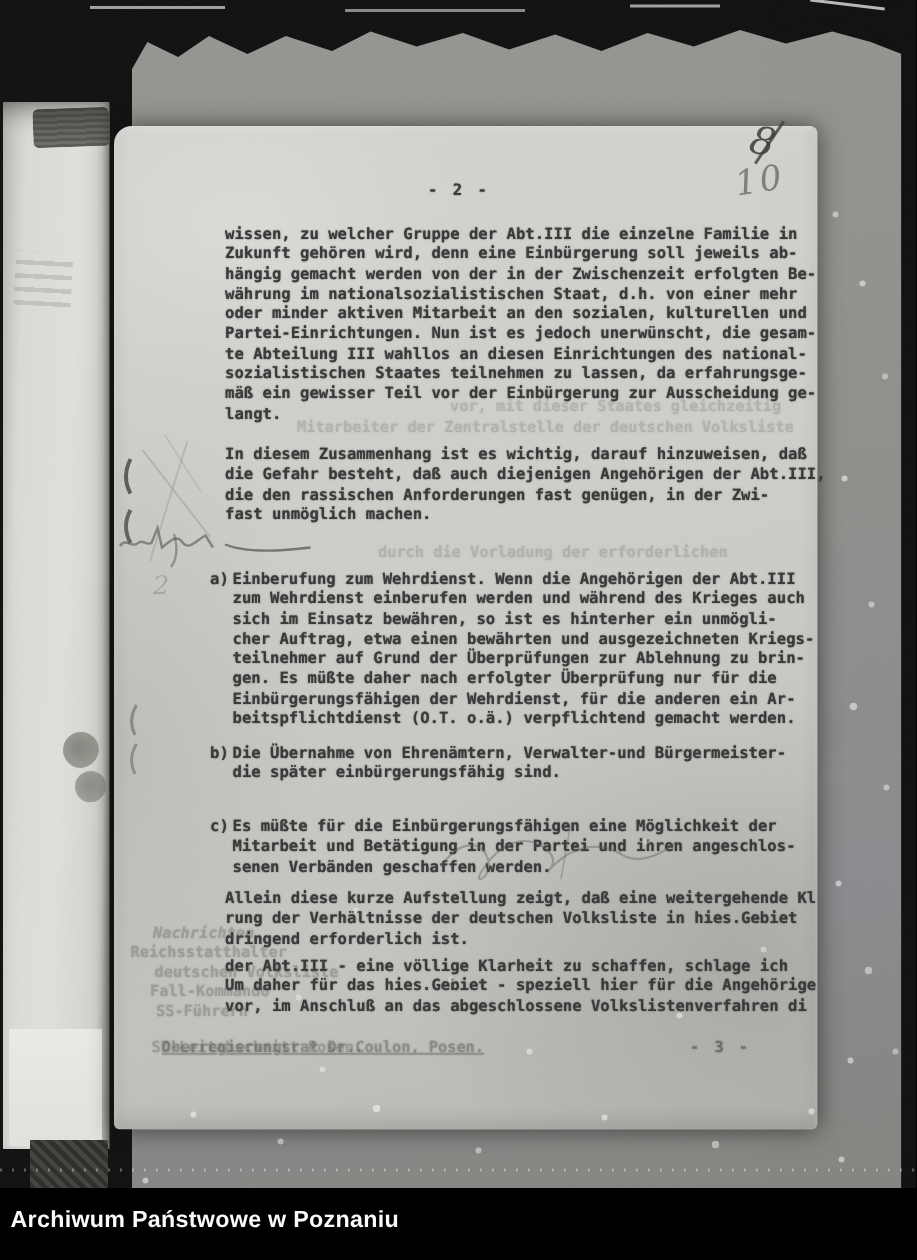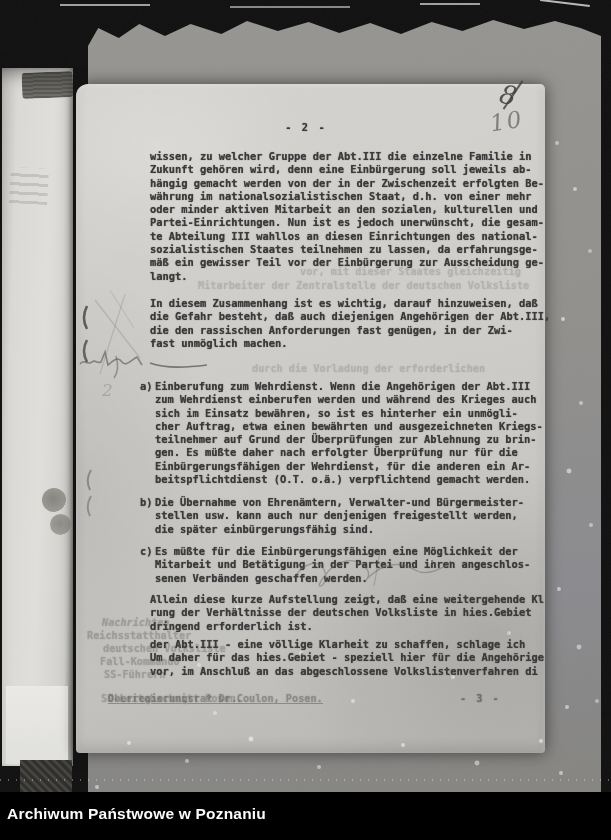--- a/index.html
+++ b/index.html
@@ -111,21 +111,21 @@
 
     <div class="abs" style="left:0;top:0;width:100%;">
 
         <div class="abs tw item" style="top: 296px;">
           <span class="marker">a)</span>
           <div class="ilines"><div>Einberufung zum Wehrdienst. Wenn die Angehörigen der Abt.III</div><div>zum Wehrdienst einberufen werden und während des Krieges auch</div><div>sich im Einsatz bewähren, so ist es hinterher ein unmögli-</div><div>cher Auftrag, etwa einen bewährten und ausgezeichneten Kriegs-</div><div>teilnehmer auf Grund der Überprüfungen zur Ablehnung zu brin-</div><div>gen. Es müßte daher nach erfolgter Überprüfung nur für die</div><div>Einbürgerungsfähigen der Wehrdienst, für die anderen ein Ar-</div><div>beitspflichtdienst (O.T. o.ä.) verpflichtend gemacht werden.</div></div>
         </div>
 
         <div class="abs tw item" style="top: 412px;">
           <span class="marker">b)</span>
-          <div class="ilines"><div>Die Übernahme von Ehrenämtern, Verwalter-und Bürgermeister-</div><div>stellen usw. kann auch nur denjenigen freigestellt werden,</div><div>die später einbürgerungsfähig sind.</div></div>
+          <div class="ilines"><div>Die Übernahme von Ehrenämtern, Verwalter-und Bürgermeister-</div><div>die später einbürgerungsfähig sind.</div></div>
         </div>
 
         <div class="abs tw item" style="top: 461px;">
           <span class="marker">c)</span>
           <div class="ilines"><div>Es müßte für die Einbürgerungsfähigen eine Möglichkeit der</div><div>Mitarbeit und Betätigung in der Partei und ihren angeschlos-</div><div>senen Verbänden geschaffen werden.</div></div>
         </div>
       </div>
 
     <div class="abs tw para" style="top:509px;"><div>Allein diese kurze Aufstellung zeigt, daß eine weitergehende Kl</div><div>rung der Verhältnisse der deutschen Volksliste in hies.Gebiet</div><div>dringend erforderlich ist.</div></div>
     <div class="abs tw para" style="top:554px;"><div>der Abt.III - eine völlige Klarheit zu schaffen, schlage ich</div><div>Um daher für das hies.Gebiet - speziell hier für die Angehörige</div><div>vor, im Anschluß an das abgeschlossene Volkslistenverfahren di</div></div>

